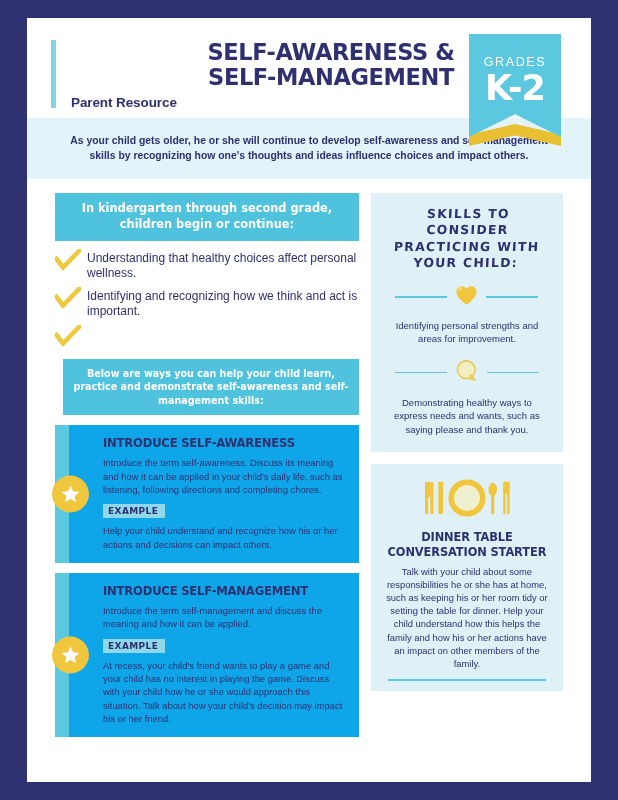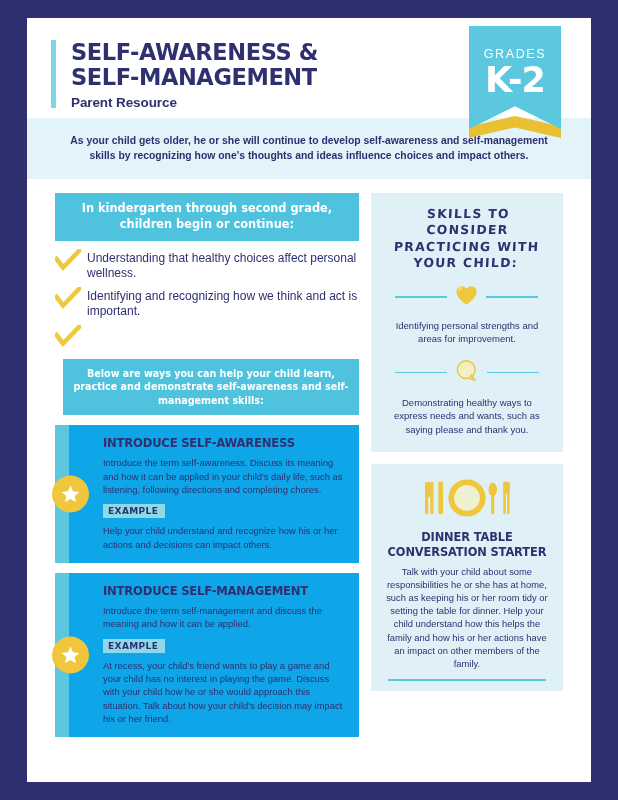--- a/index.html
+++ b/index.html
@@ -35,33 +35,34 @@
     background: #7fd4e8;
   }
   .title-block { padding-left: 18px; }
   .title-line {
     font-size: 22.5px;
     font-weight: 800;
     letter-spacing: -0.4px;
     color: #2e3070;
     line-height: 1.13;
     font-family: "DejaVu Sans", sans-serif;
+    text-align: center;
   }
   .subtitle {
     margin-top: 4px;
     font-size: 13.5px;
     font-weight: 700;
     color: #2e3070;
     letter-spacing: -0.1px;
   }
 
   
   .ribbon {
     position: absolute;
-    right: 30px; top: 8px;
+    right: 30px; top: 16px;
     width: 92px; height: 103px;
   }
   .ribbon-body {
     position: absolute; inset: 0;
     background: #5bc8e0;
     clip-path: polygon(0 0, 100% 0, 100% 100%, 50% 78%, 0 100%);
   }
   .ribbon-chev {
     position: absolute;
     left: 0; bottom: -9px;

